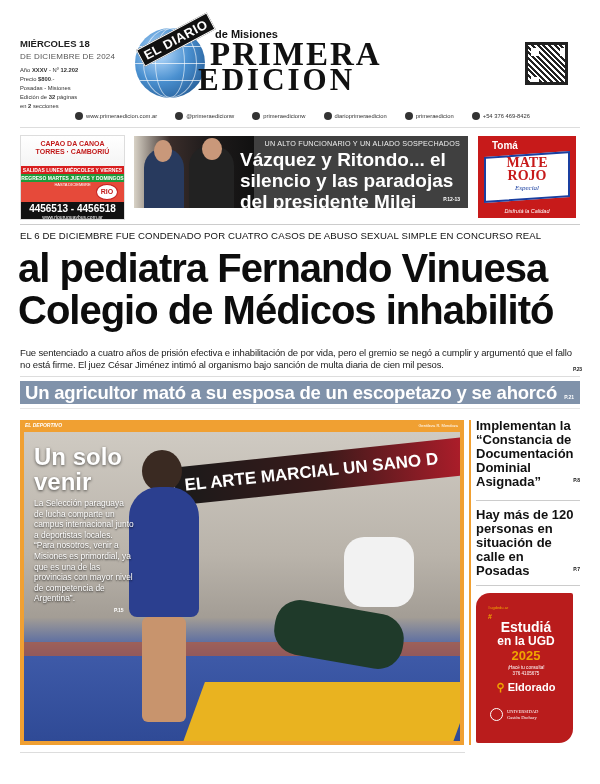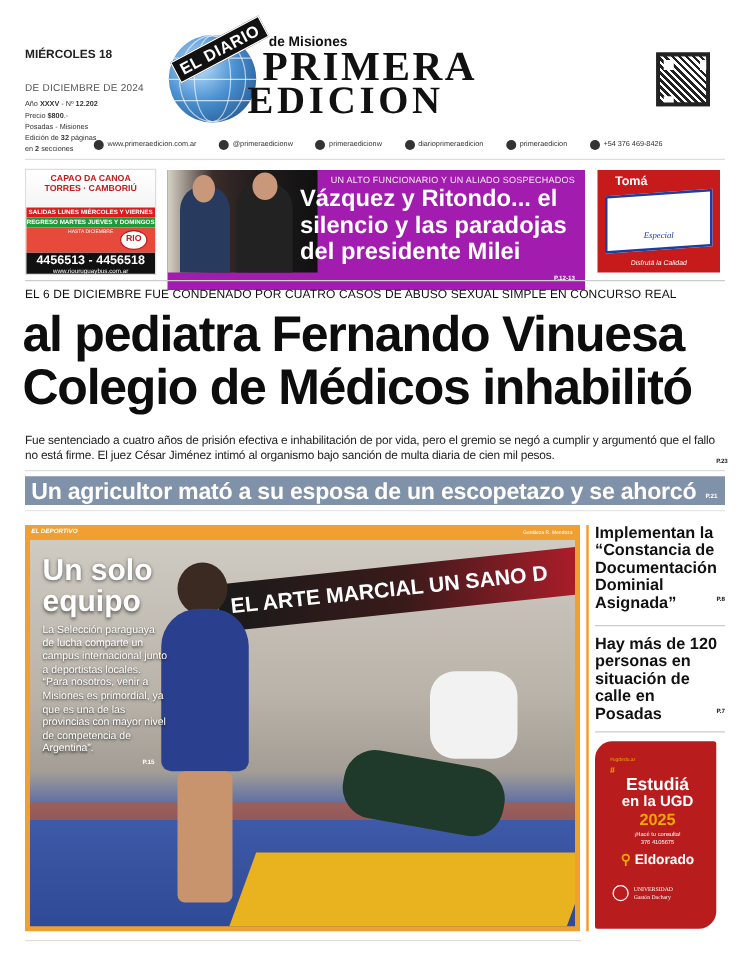--- a/index.html
+++ b/index.html
@@ -1,21 +1,21 @@
 <!DOCTYPE html>
 <html><head>
 <meta charset="utf-8">
 <style>
 *{box-sizing:border-box;margin:0;padding:0}
 body{width:600px;height:784px;background:#fff;font-family:"Liberation Sans",sans-serif;color:#111;position:relative;overflow:hidden}
 .abs{position:absolute}
 
 .date-block{left:20px;top:38px;width:120px}
 .date-day{font-weight:bold;font-size:9.5px;color:#222}
-.date-month{font-size:8px;color:#555;margin-top:17px;letter-spacing:.2px}
+.date-month{font-size:8px;color:#555;margin-top:3px;letter-spacing:.2px}
 .meta{font-size:5.8px;color:#333;line-height:9px;margin-top:5px}
 .meta b{font-weight:bold}
 .globe{left:135px;top:28px;width:70px;height:70px;border-radius:50%;background:radial-gradient(circle at 35% 35%,#bfe0ff 0%,#4a90d0 45%,#16477e 100%);overflow:hidden}
 .globe .lat{position:absolute;left:0;right:0;height:1px;background:rgba(255,255,255,.7)}
 .globe .lon{position:absolute;top:0;bottom:0;border:1px solid rgba(255,255,255,.6);border-radius:50%}
 .ribbon{left:136px;top:50px;background:#111;color:#fff;font-weight:bold;font-size:13px;padding:1px 4px;transform:rotate(-28deg);transform-origin:left top;letter-spacing:.5px;border:1px solid #fff;font-family:"Liberation Sans",sans-serif}
 .de-misiones{left:215px;top:28px;font-size:11px;font-weight:bold;color:#111}
 .primera{left:210px;top:40px;font-family:"Liberation Serif",serif;font-weight:bold;font-size:33px;letter-spacing:2px;line-height:28px;color:#111}
 .edicion{left:198px;top:66px;font-family:"Liberation Serif",serif;font-weight:bold;font-size:31px;letter-spacing:3px;line-height:28px;color:#111}
 .qr{left:525px;top:42px;width:43px;height:43px;background:
@@ -31,21 +31,21 @@
 
 .ad-rio{left:20px;top:135px;width:105px;height:85px;background:#fff;border:1px solid #ddd;overflow:hidden}
 .ad-rio .top{height:30px;background:linear-gradient(#fff,#f4f4f4);text-align:center;font-weight:bold;font-size:7px;color:#c21b1b;padding-top:4px;line-height:8px}
 .ad-rio .top span{display:block;color:#c21b1b}
 .ad-rio .b1{background:#d81e1e;color:#fff;font-size:5px;font-weight:bold;text-align:center;padding:1px 0}
 .ad-rio .b2{background:#1f9a3a;color:#fff;font-size:5px;font-weight:bold;text-align:center;padding:1px 0}
 .ad-rio .mid{height:20px;background:#e64a3a;position:relative;font-size:4px;color:#fff;text-align:center}
 .ad-rio .logo-rio{position:absolute;right:6px;top:2px;width:22px;height:16px;border-radius:50%;background:#fff;border:1px solid #c21b1b;color:#c21b1b;font-weight:bold;font-size:7px;text-align:center;line-height:14px}
 .ad-rio .phones{background:#111;color:#fff;font-weight:bold;font-size:10px;text-align:center;padding-top:2px;height:19px;line-height:10px}
 .ad-rio .phones small{display:block;font-size:5px;line-height:6px;font-weight:normal}
-.feature{left:134px;top:136px;width:334px;height:96px;background:#a21caf;overflow:hidden}
+.feature{left:134px;top:136px;width:334px;height:72px;background:#404040;overflow:hidden}
 .feature .photo{position:absolute;left:0;top:0;width:120px;height:82px;background:linear-gradient(90deg,#d8d2c6 0%,#3a2d2a 30%,#201c1c 60%,#111 100%)}
 .feature .p1{position:absolute;left:10px;top:12px;width:40px;height:70px;border-radius:20px 20px 0 0;background:#283a5e}
 .feature .p2{position:absolute;left:55px;top:10px;width:45px;height:72px;border-radius:20px 20px 0 0;background:#222}
 .feature .head1{position:absolute;left:20px;top:4px;width:18px;height:22px;border-radius:50%;background:#c9987a}
 .feature .head2{position:absolute;left:68px;top:2px;width:20px;height:22px;border-radius:50%;background:#c9987a}
 .feature .kicker{position:absolute;right:8px;top:3px;font-size:7.2px;color:#eee;letter-spacing:.2px}
 .feature .title{position:absolute;right:8px;top:13px;font-weight:bold;font-size:19px;line-height:21px;color:#fff;width:220px}
 .feature .page{position:absolute;right:8px;bottom:6px;font-size:5px;color:#fff;font-weight:bold}
 .ad-mate{left:478px;top:136px;width:98px;height:82px;background:#c71a1a;overflow:hidden}
 .ad-mate .band{position:absolute;left:6px;top:18px;width:86px;height:46px;background:#fff;transform:skewY(-4deg);border:2px solid #1a3fa0}
@@ -181,20 +181,24 @@
       <div class="head2"></div>
   </div>
   <div class="kicker">UN ALTO FUNCIONARIO Y UN ALIADO SOSPECHADOS</div>
   <div class="title">Vázquez y Ritondo... el silencio y las paradojas del presidente Milei</div>
   <div class="page">P.12-13</div>
 </div>
 
 <div class="abs ad-mate">
   <div class="toma">Tomá</div>
   <div class="band"></div>
+  <div class="mate">
+      <div>MATE</div>
+      <div>ROJO</div>
+    </div>
   <div class="esp">Especial</div>
   <div class="disfr">Disfrutá la Calidad</div>
 </div>
 
 <div class="abs rule2"></div>
 <div class="abs overline">EL 6 DE DICIEMBRE FUE CONDENADO POR CUATRO CASOS DE ABUSO SEXUAL SIMPLE EN CONCURSO REAL</div>
 <div class="abs headline">
   <div>al pediatra Fernando Vinuesa</div>
   <div>Colegio de Médicos inhabilitó</div>
 </div>
@@ -216,21 +220,21 @@
     <div class="banner">EL ARTE MARCIAL UN SANO D</div>
     <div class="mat-red"></div>
     <div class="mat-yellow"></div>
     <div class="wrestler-c"></div>
     <div class="wrestler-b"></div>
     <div class="wrestler-a-head"></div>
     <div class="wrestler-a"></div>
     <div class="wrestler-a-legs"></div>
     <div class="title">
         <div>Un solo</div>
-        <div>equipo</div>
+        <div>venir</div>
       </div>
     <div class="body">La Selección paraguaya de lucha comparte un campus internacional junto a deportistas locales. “Para nosotros, venir a Misiones es primordial, ya que es una de las provincias con mayor nivel de competencia de Argentina”.</div>
     <div class="pg">P.15</div>
   </div>
 </div>
 <div class="abs rule5"></div>
 
 <div class="abs vline"></div>
 <div class="abs side1">
   <span>Implementan la “Constancia de Documentación Dominial Asignada”</span>

